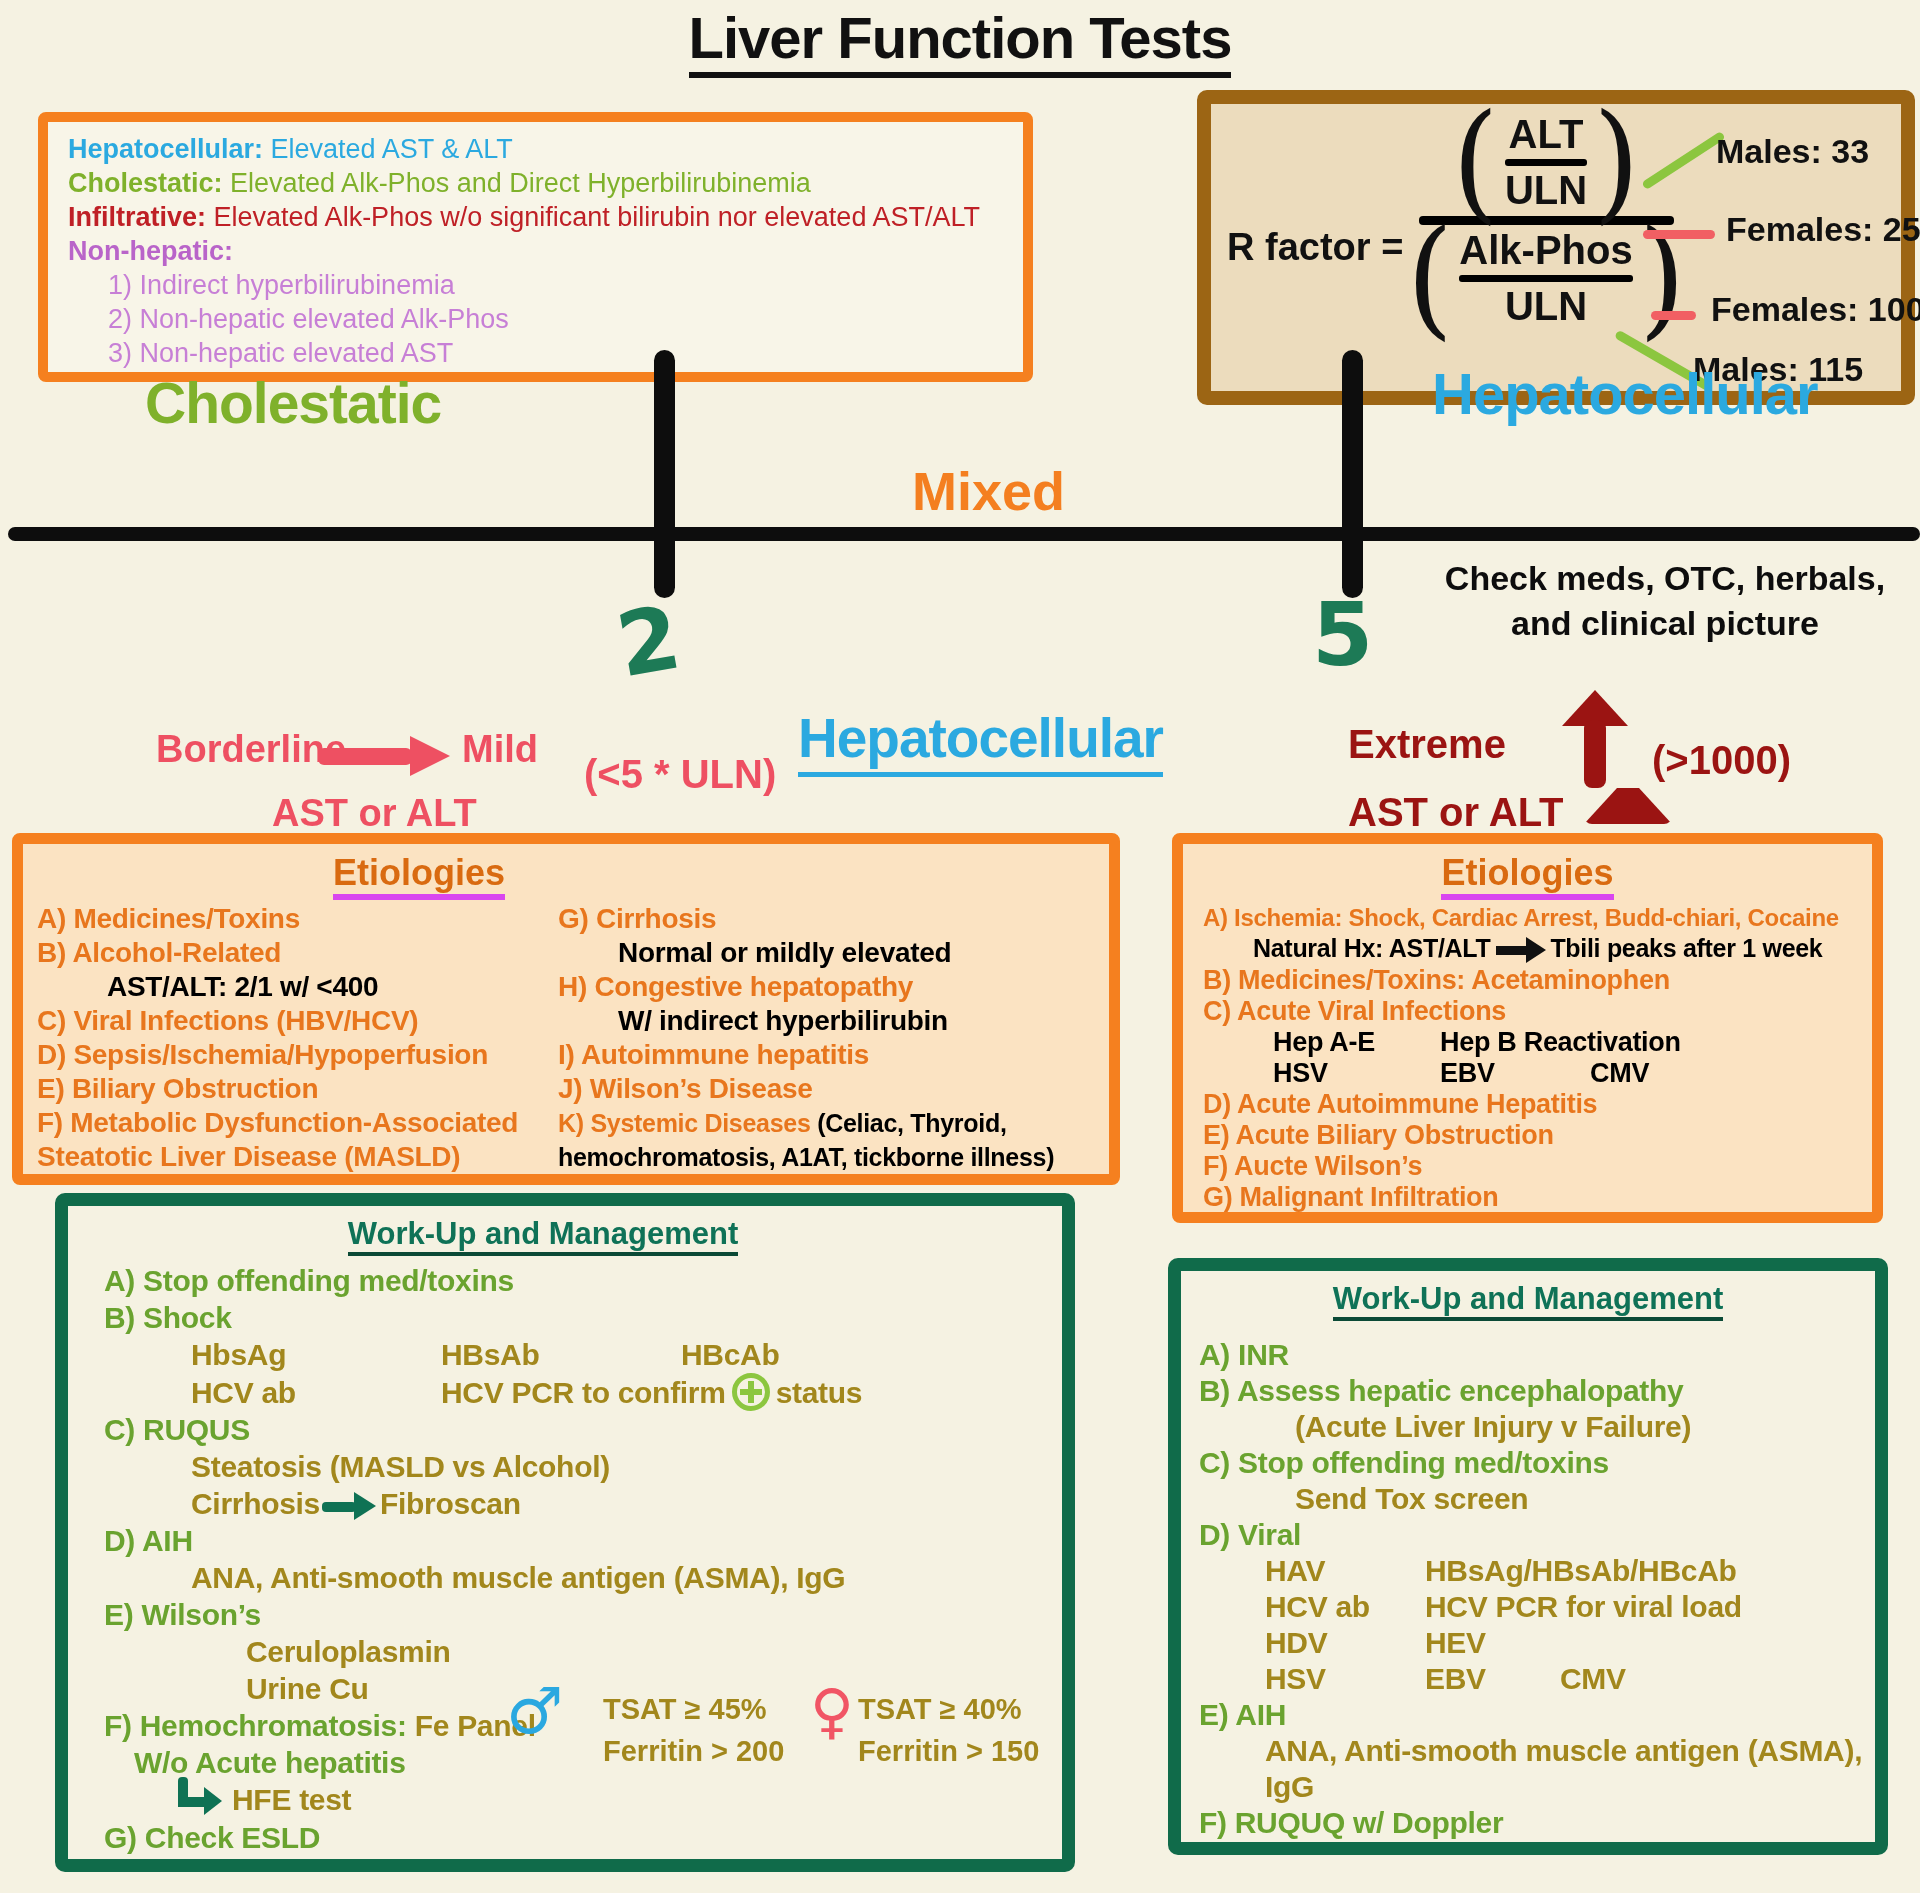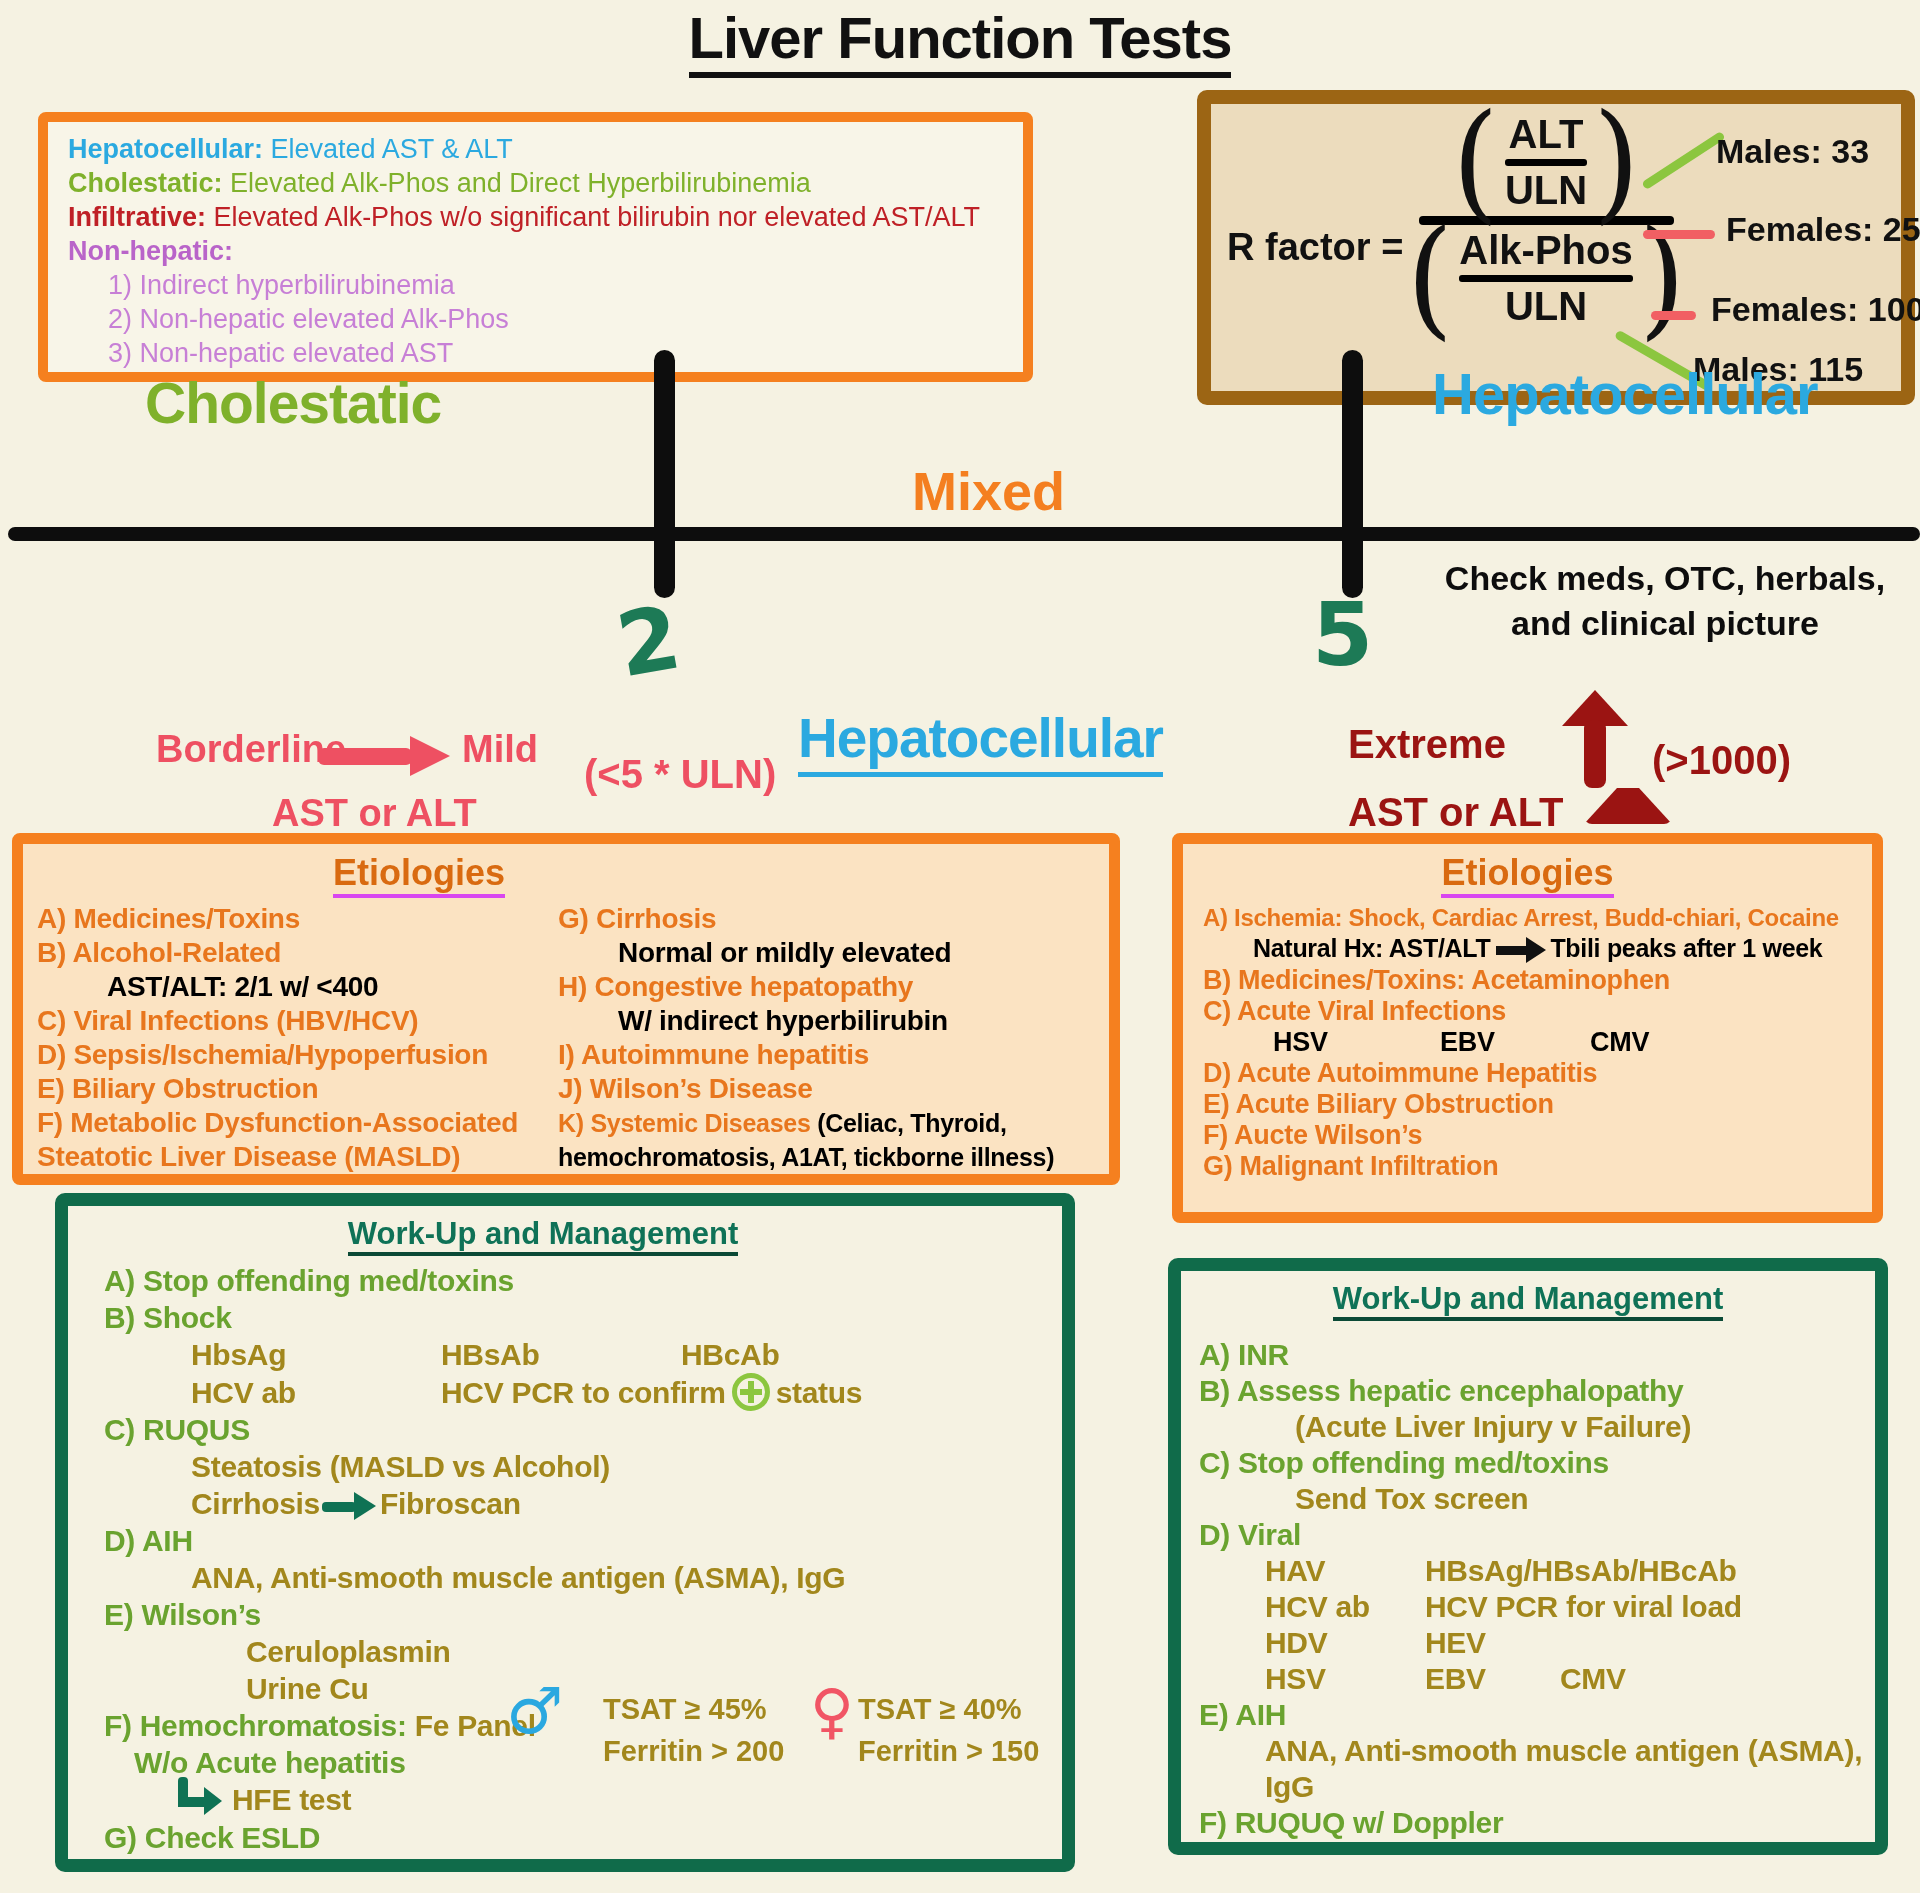--- a/index.html
+++ b/index.html
@@ -38,21 +38,21 @@
   .lab-hep{left:1432px;top:360px;font-size:58px;letter-spacing:-1px;}
   .bignum{font-size:88px;color:#1d7a56;font-family:"DejaVu Sans",sans-serif;font-weight:700;}
   .note{left:1405px;top:556px;width:520px;text-align:center;font-size:34px;line-height:45px;color:#0d0d0d;}
   
   .h38{font-size:38px;}.h40{font-size:40px;}
   .mid-title{left:798px;top:706px;font-size:55px;letter-spacing:-1px;}
   .u-cyan{border-bottom:5px solid #2ba9e0;padding-bottom:3px;}
   
   .etio-box{border:11px solid #f5801f;border-radius:8px;background:#fbe3c2;}
   .etio-title{font-size:36px;color:#d96a10;}
-  .u-brown{border-bottom:4px solid #d946ef;padding-bottom:1px;}
+  .u-brown{border-bottom:6px solid #d946ef;padding-bottom:1px;}
   .etioL{left:12px;top:833px;width:1086px;height:330px;}
   .etioR{left:1172px;top:833px;width:689px;height:368px;}
   .ecol{position:absolute;font-size:28px;line-height:34px;letter-spacing:-0.3px;}
   .erows{position:absolute;left:20px;top:58px;right:8px;font-size:27px;line-height:31px;letter-spacing:-0.3px;}
   .tight{font-size:25px;}
   .fitA{font-size:24px;}
   .fitSub{font-size:25px;}
   .ind50{padding-left:50px;}.ind70{padding-left:70px;}.ind60{padding-left:60px;}
   .cw167{display:inline-block;width:167px;}.cw150{display:inline-block;width:150px;}
   
@@ -223,20 +223,23 @@
       <span class="etio-title u-brown">Etiologies</span>
     </div>
     <div class="erows">
       <div class="row o fitA">A) Ischemia: Shock, Cardiac Arrest, Budd-chiari, Cocaine</div>
       <div class="row ind50 fitSub">
         <span class="m">Natural Hx: AST/ALT</span><span class="carrow arr-black"><i class="sh"></i><i class="hd"></i></span><span class="m">Tbili peaks after 1 week</span>
       </div>
       <div class="row o">B) Medicines/Toxins: Acetaminophen</div>
       <div class="row o">C) Acute Viral Infections</div>
       <div class="row ind70 m">
+        <span class="cw167">Hep A-E</span><span>Hep B Reactivation</span>
+      </div>
+      <div class="row ind70 m">
         <span class="cw167">HSV</span><span class="cw150">EBV</span><span>CMV</span>
       </div>
       <div class="row o">D) Acute Autoimmune Hepatitis</div>
       <div class="row o">E) Acute Biliary Obstruction</div>
       <div class="row o">F) Aucte Wilson’s</div>
       <div class="row o">G) Malignant Infiltration</div>
     </div>
   </div>
 
   <div class="abs wu-box wuL">

